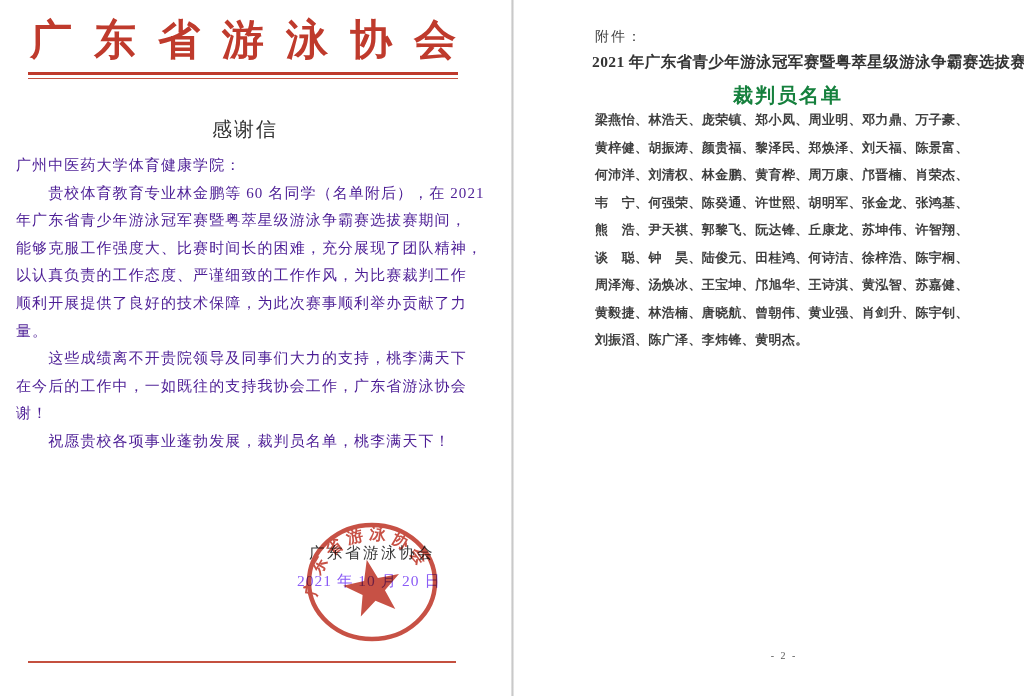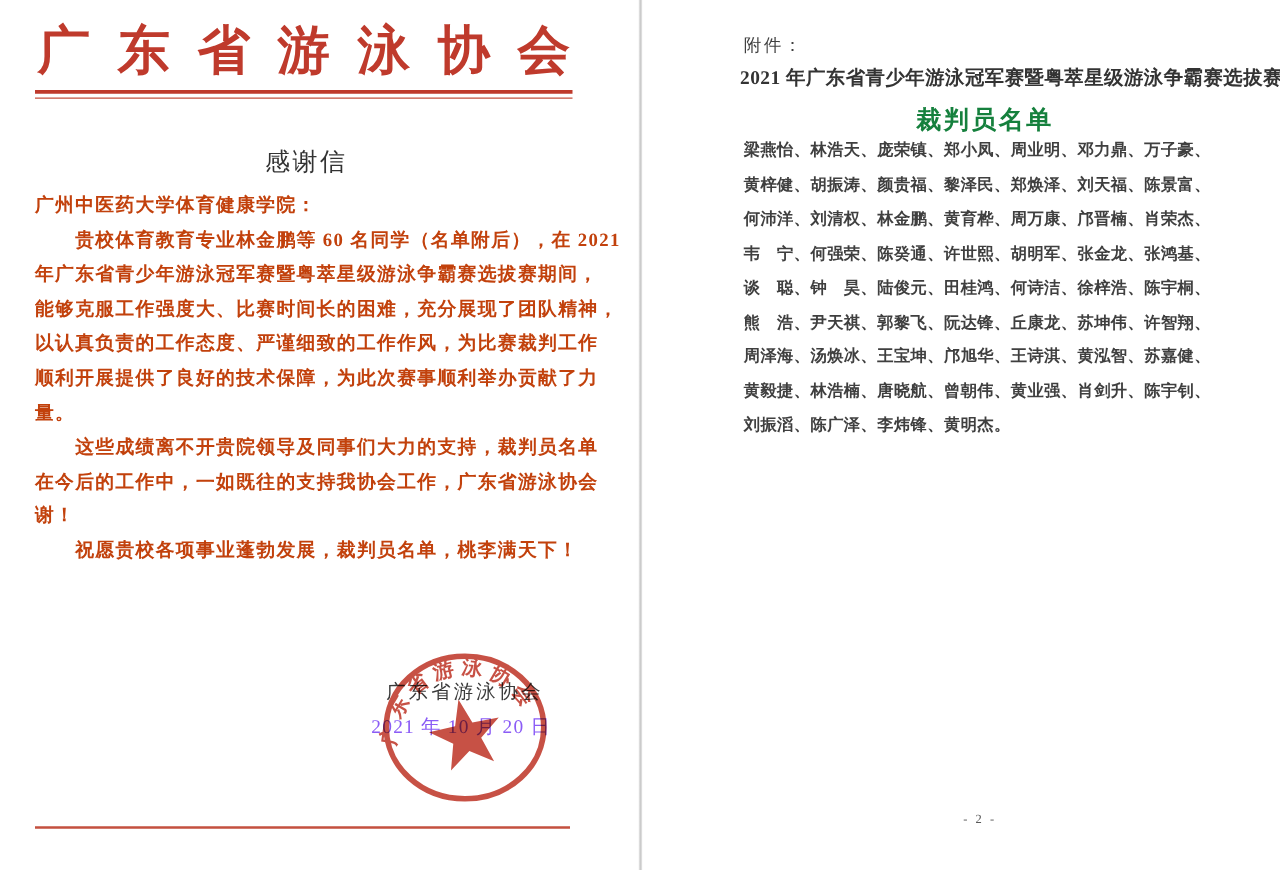--- a/index.html
+++ b/index.html
@@ -55,26 +55,25 @@
     left: 28px; top: 116px;
     width: 434px;
     text-align: center;
     font-size: 20px;
     font-weight: normal;
     color: #333333;
     letter-spacing: 2px;
   }
   .letter-body {
     position: absolute;
-    left: 28px; top: 152px;
+    left: 16px; top: 152px;
     width: 460px;
     font-size: 15px;
-    color: #c2410c;
+    color: #4c1d95;
     letter-spacing: 1.1px;
-    font-weight: bold;
   }
   .letter-body .bline {
     height: 27.6px;
     line-height: 27.6px;
     white-space: nowrap;
   }
   .signature {
     position: absolute;
     left: 309px; top: 543px;
     font-size: 15.5px;
@@ -171,21 +170,21 @@
     <div class="letter-title">感谢信</div>
 
     <div class="letter-body">
       <div class="bline">广州中医药大学体育健康学院：</div>
       <div class="bline">　　贵校体育教育专业林金鹏等 60 名同学（名单附后），在 2021</div>
       <div class="bline">年广东省青少年游泳冠军赛暨粤萃星级游泳争霸赛选拔赛期间，</div>
       <div class="bline">能够克服工作强度大、比赛时间长的困难，充分展现了团队精神，</div>
       <div class="bline">以认真负责的工作态度、严谨细致的工作作风，为比赛裁判工作</div>
       <div class="bline">顺利开展提供了良好的技术保障，为此次赛事顺利举办贡献了力</div>
       <div class="bline">量。</div>
-      <div class="bline">　　这些成绩离不开贵院领导及同事们大力的支持，裁判员名单</div>
+      <div class="bline">　　这些成绩离不开贵院领导及同事们大力的支持，桃李满天下</div>
       <div class="bline">在今后的工作中，一如既往的支持我协会工作，广东省游泳协会</div>
       <div class="bline">谢！</div>
       <div class="bline">　　祝愿贵校各项事业蓬勃发展，裁判员名单，桃李满天下！</div>
     </div>
 
     <div class="signature">广东省游泳协会</div>
     <div class="sign-date">2021 年 10 月 20 日</div>
 
     <svg class="seal" viewBox="0 0 172 172">
       <defs>
@@ -209,22 +208,22 @@
 
     <div class="attach-label">附件：</div>
     <div class="attach-title1">2021 年广东省青少年游泳冠军赛暨粤萃星级游泳争霸赛选拔赛</div>
     <div class="attach-title2">裁判员名单</div>
 
     <div class="name-list">
       <div class="nline">梁燕怡、林浩天、庞荣镇、郑小凤、周业明、邓力鼎、万子豪、</div>
       <div class="nline">黄梓健、胡振涛、颜贵福、黎泽民、郑焕泽、刘天福、陈景富、</div>
       <div class="nline">何沛洋、刘清权、林金鹏、黄育桦、周万康、邝晋楠、肖荣杰、</div>
       <div class="nline">韦　宁、何强荣、陈癸通、许世熙、胡明军、张金龙、张鸿基、</div>
+      <div class="nline">熊　浩、尹天祺、郭黎飞、阮达锋、丘康龙、苏坤伟、许智翔、</div>
       <div class="nline">谈　聪、钟　昊、陆俊元、田桂鸿、何诗洁、徐梓浩、陈宇桐、</div>
-      <div class="nline">熊　浩、尹天祺、郭黎飞、阮达锋、丘康龙、苏坤伟、许智翔、</div>
       <div class="nline">周泽海、汤焕冰、王宝坤、邝旭华、王诗淇、黄泓智、苏嘉健、</div>
       <div class="nline">黄毅捷、林浩楠、唐晓航、曾朝伟、黄业强、肖剑升、陈宇钊、</div>
       <div class="nline">刘振滔、陈广泽、李炜锋、黄明杰。</div>
     </div>
 
     <div class="page-number">- 2 -</div>
   </div>
 
 </div>
 

